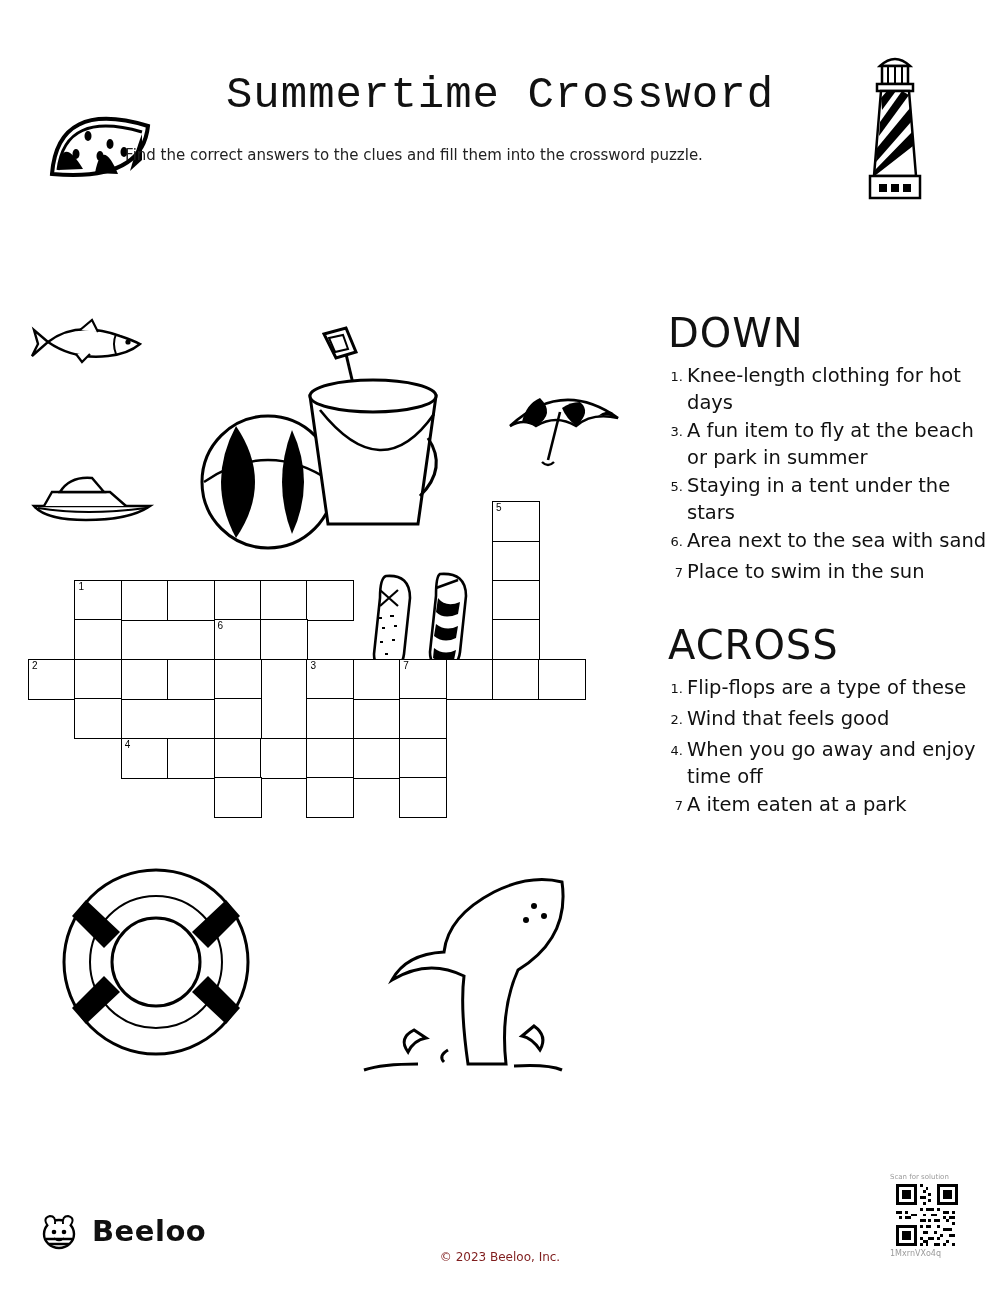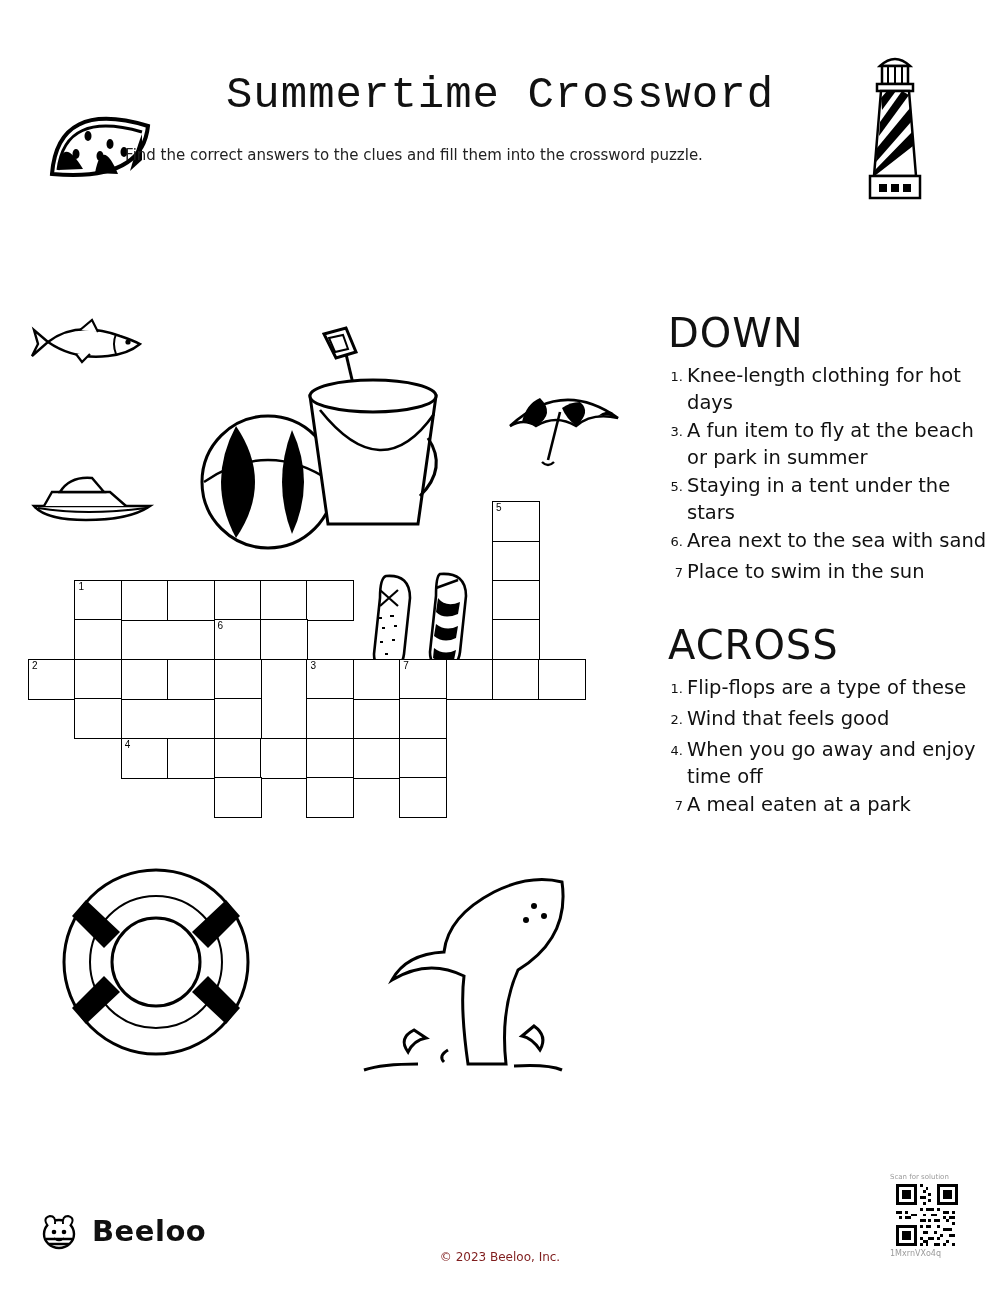--- a/index.html
+++ b/index.html
@@ -399,21 +399,21 @@
       <li class="clue-item">
         <span class="clue-num">2.</span>
         <span class="clue-text">Wind that feels good</span>
       </li>
       <li class="clue-item">
         <span class="clue-num">4.</span>
         <span class="clue-text">When you go away and enjoy time off</span>
       </li>
       <li class="clue-item">
         <span class="clue-num">7</span>
-        <span class="clue-text">A meal eaten at a park</span>
+        <span class="clue-text">A item eaten at a park</span>
       </li>
     </ul>
 </div>
 
 <div class="footer-logo">
   <span class="bee">
     <svg viewBox="0 0 42 42" width="42" height="42">
       <ellipse cx="21" cy="24" rx="15" ry="14" fill="#fff" stroke="#000" stroke-width="2.4"></ellipse>
       <path d="M10 16 Q4 8 12 6 Q18 6 17 14" fill="#fff" stroke="#000" stroke-width="2"></path>
       <path d="M32 16 Q38 8 30 6 Q24 6 25 14" fill="#fff" stroke="#000" stroke-width="2"></path>

